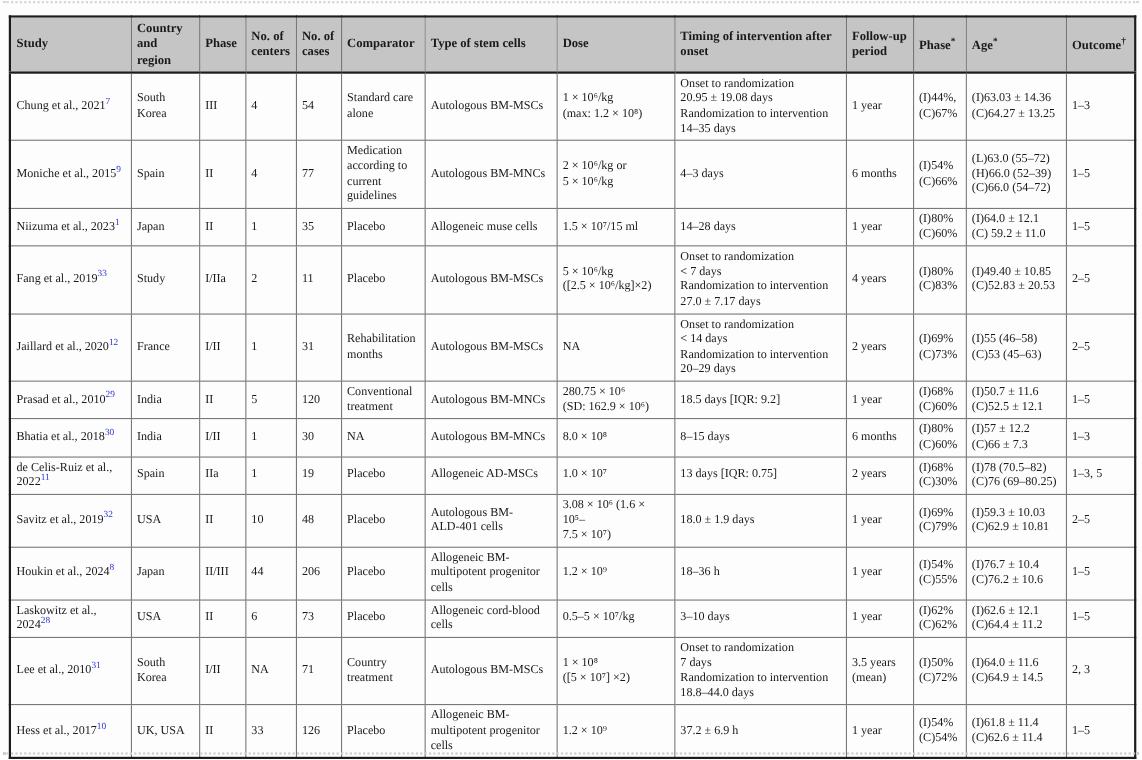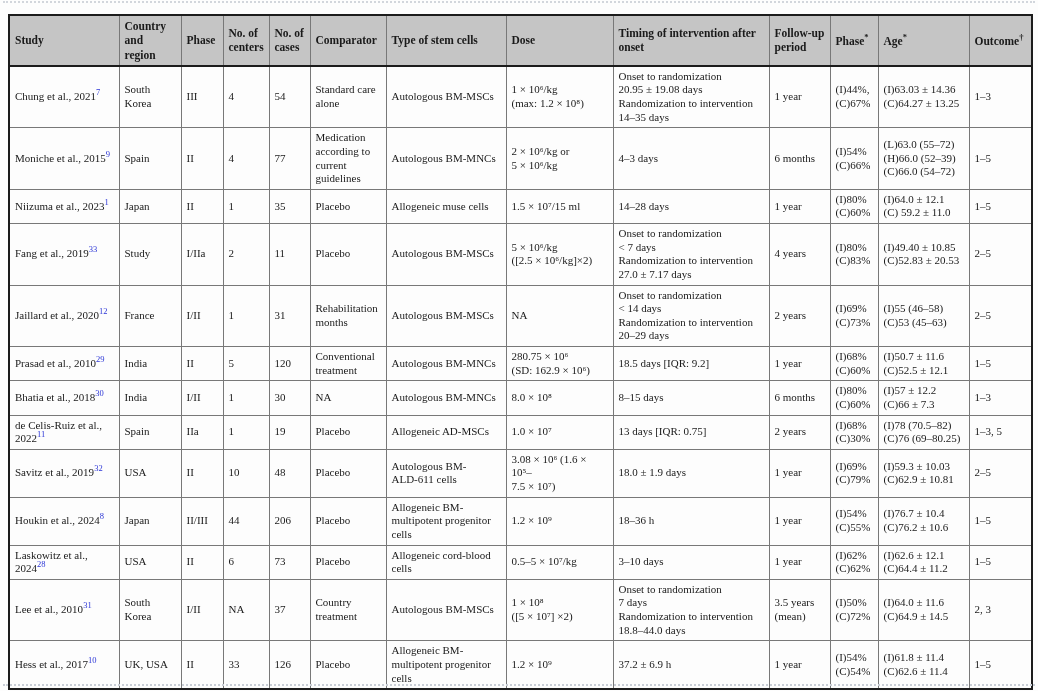--- a/index.html
+++ b/index.html
@@ -231,21 +231,21 @@
           <td>1–3, 5</td>
         </tr>
         <tr>
           <td><span>Savitz et al., 2019</span><sup class="ref">32</sup></td>
           <td>USA</td>
           <td>II</td>
           <td>10</td>
           <td>48</td>
           <td>Placebo</td>
           <td>Autologous BM-
-ALD-611 cells</td>
+ALD-401 cells</td>
           <td>3.08 × 10⁶ (1.6 × 10⁵–
 7.5 × 10⁷)</td>
           <td>18.0 ± 1.9 days</td>
           <td>1 year</td>
           <td>(I)69%
 (C)79%</td>
           <td>(I)59.3 ± 10.03
 (C)62.9 ± 10.81</td>
           <td>2–5</td>
         </tr>
@@ -284,21 +284,21 @@
 (C)62%</td>
           <td>(I)62.6 ± 12.1
 (C)64.4 ± 11.2</td>
           <td>1–5</td>
         </tr>
         <tr>
           <td><span>Lee et al., 2010</span><sup class="ref">31</sup></td>
           <td>South Korea</td>
           <td>I/II</td>
           <td>NA</td>
-          <td>37</td>
+          <td>71</td>
           <td>Country treatment</td>
           <td>Autologous BM-MSCs</td>
           <td>1 × 10⁸
 ([5 × 10⁷] ×2)</td>
           <td>Onset to randomization
 7 days
 Randomization to intervention
 18.8–44.0 days</td>
           <td>3.5 years
 (mean)</td>

